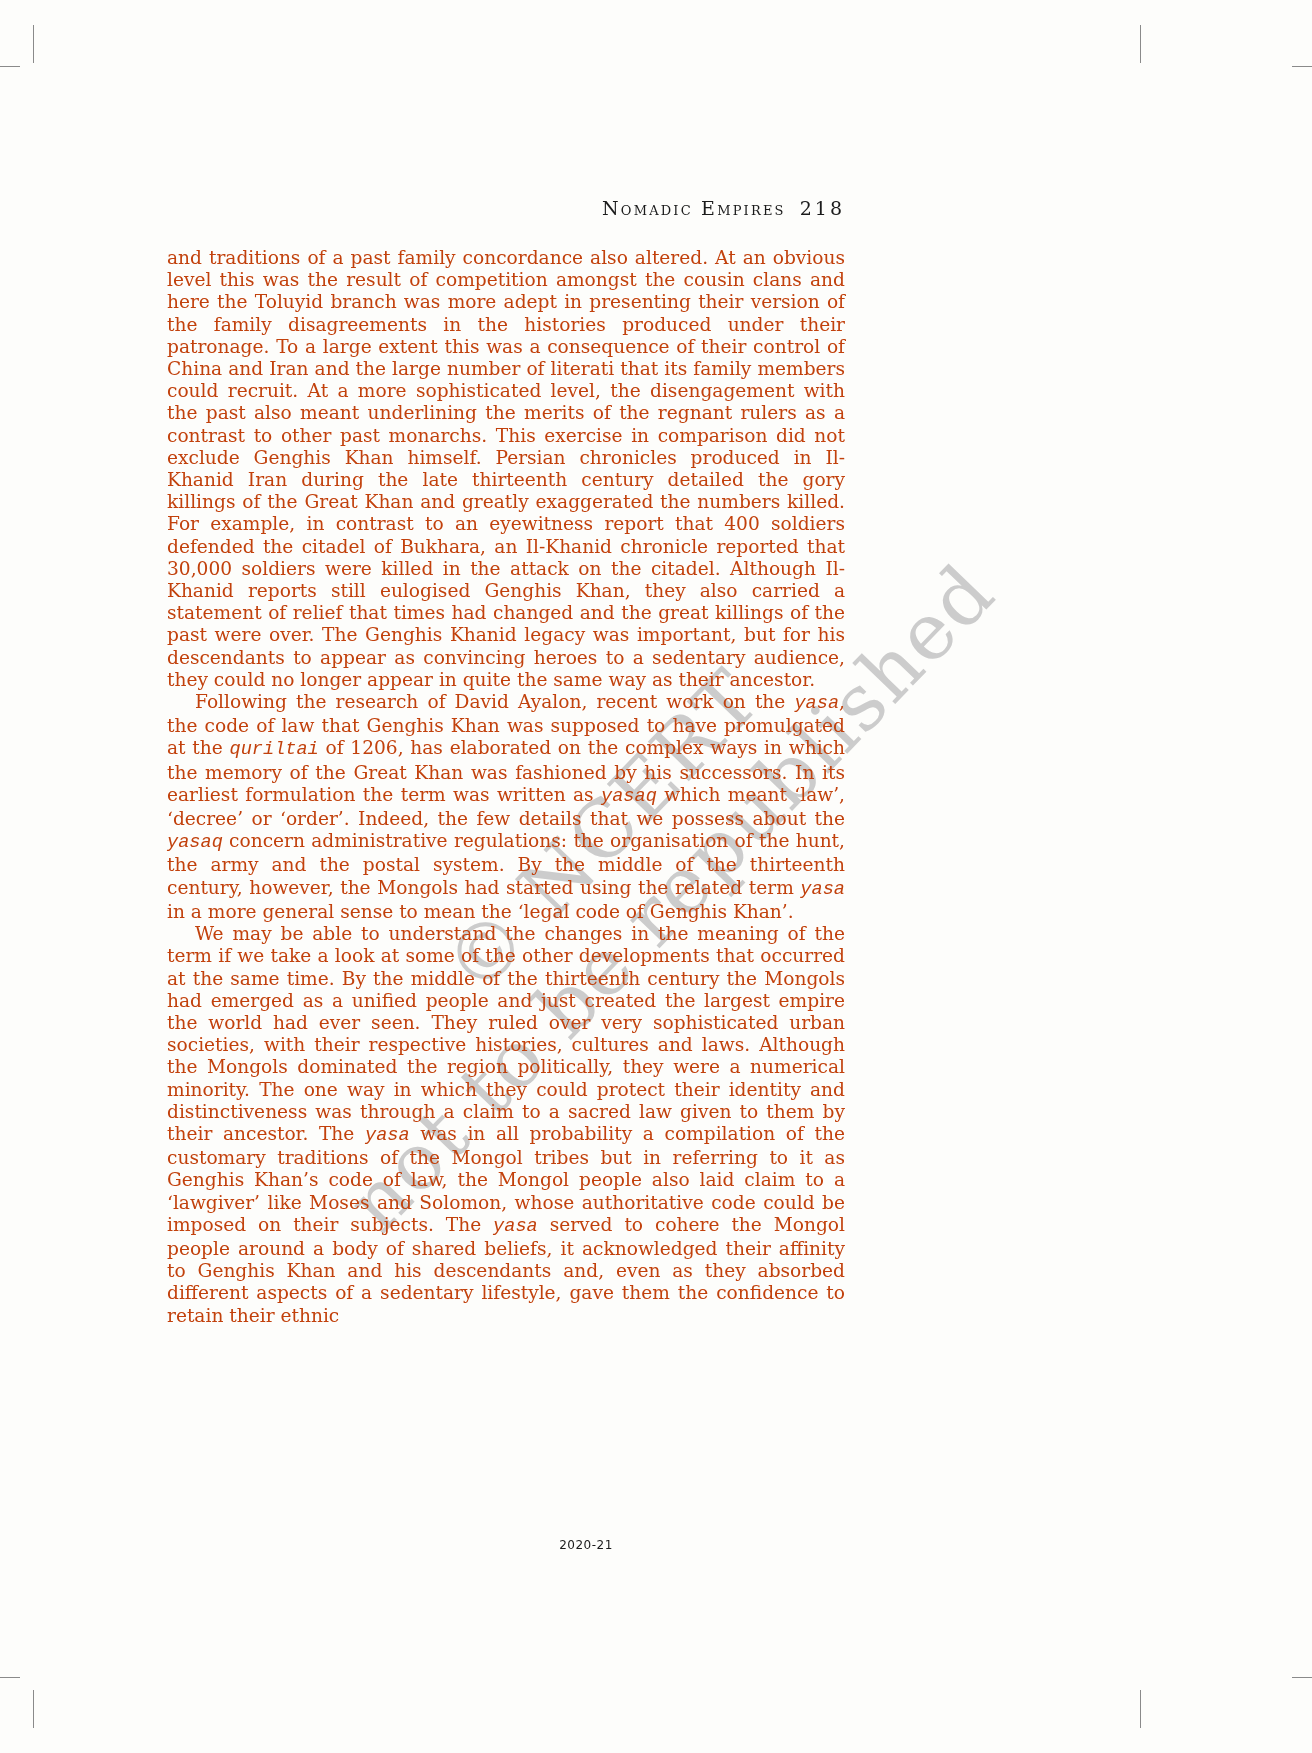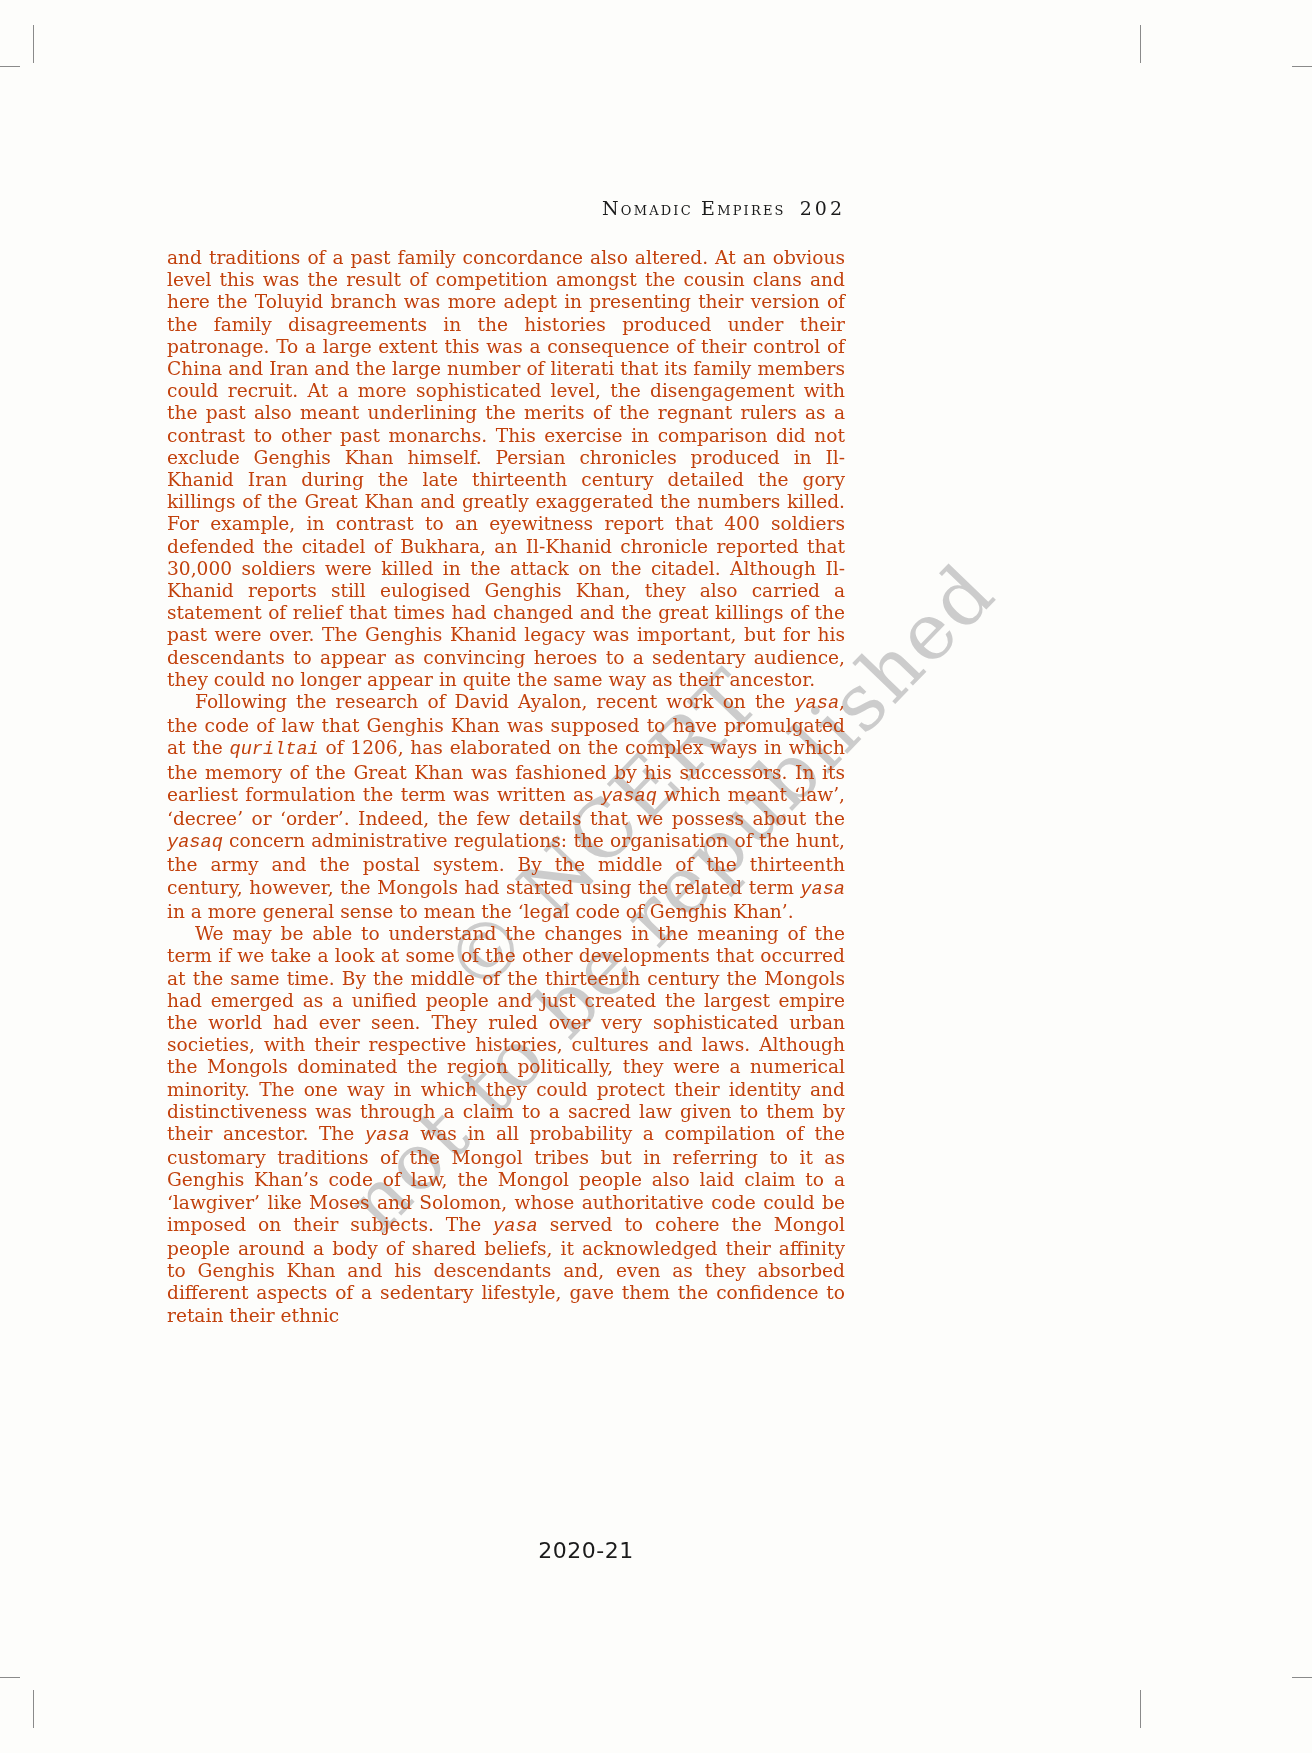--- a/index.html
+++ b/index.html
@@ -68,21 +68,21 @@
   .body-text p { margin: 0; }
   .body-text p.indent { text-indent: 28px; }
   .body-text em { font-style: italic; font-family: Liberation Mono, monospace; }
 
   
   .footer {
     position: absolute;
     left: 0; top: 1538px; width: 1172px;
     text-align: center;
     font-family: "DejaVu Sans", sans-serif;
-    font-size: 22px;
+    font-size: 12px;
     letter-spacing: 0.5px;
     color: #1b1b1b;
     z-index: 2;
   }
 </style>
 </head>
 <body>
 
 <div class="page" style="background: rgb(253, 253, 251);">
 
@@ -94,21 +94,21 @@
   <div class="crop h" style="left:0;      top:1677px;"></div>
   <div class="crop v" style="left:1140px; top:1690px;"></div>
   <div class="crop h" style="left:1292px; top:1677px;"></div>
 
   <div class="watermark" style="color: rgb(204, 204, 204);">
     <span class="wline">© NCERT</span>
     <span class="wline">not to be republished</span>
   </div>
 
   <div class="running-head">
-    <span class="sc">Nomadic Empires</span><span class="pgnum">202</span>
+    <span class="sc">Nomadic Empires</span><span class="pgnum">218</span>
   </div>
 
   <div class="body-text">
       <p><span>and traditions of a past family concordance also altered. At an obvious level this was the result of competition amongst the cousin clans and here the Toluyid branch was more adept in presenting their version of the family disagreements in the histories produced under their patronage. To a large extent this was a consequence of their control of China and Iran and the large number of literati that its family members could recruit. At a more sophisticated level, the disengagement with the past also meant underlining the merits of the regnant rulers as a contrast to other past monarchs. This exercise in comparison did not exclude Genghis Khan himself. Persian chronicles produced in Il-Khanid Iran during the late thirteenth century detailed the gory killings of the Great Khan and greatly exaggerated the numbers killed. For example, in contrast to an eyewitness report that 400 soldiers defended the citadel of Bukhara, an Il-Khanid chronicle reported that 30,000 soldiers were killed in the attack on the citadel. Although Il-Khanid reports still eulogised Genghis Khan, they also carried a statement of relief that times had changed and the great killings of the past were over. The Genghis Khanid legacy was important, but for his descendants to appear as convincing heroes to a sedentary audience, they could no longer appear in quite the same way as their ancestor.</span></p>
       <p class="indent"><span>Following the research of David Ayalon, recent work on the </span><em>yasa</em><span>, the code of law that Genghis Khan was supposed to have promulgated at the </span><em>quriltai</em><span> of 1206, has elaborated on the complex ways in which the memory of the Great Khan was fashioned by his successors. In its earliest formulation the term was written as </span><em>yasaq</em><span> which meant ‘law’, ‘decree’ or ‘order’. Indeed, the few details that we possess about the </span><em>yasaq</em><span> concern administrative regulations: the organisation of the hunt, the army and the postal system. By the middle of the thirteenth century, however, the Mongols had started using the related term </span><em>yasa</em><span> in a more general sense to mean the ‘legal code of Genghis Khan’.</span></p>
       <p class="indent"><span>We may be able to understand the changes in the meaning of the term if we take a look at some of the other developments that occurred at the same time. By the middle of the thirteenth century the Mongols had emerged as a unified people and just created the largest empire the world had ever seen. They ruled over very sophisticated urban societies, with their respective histories, cultures and laws. Although the Mongols dominated the region politically, they were a numerical minority. The one way in which they could protect their identity and distinctiveness was through a claim to a sacred law given to them by their ancestor. The </span><em>yasa</em><span> was in all probability a compilation of the customary traditions of the Mongol tribes but in referring to it as Genghis Khan’s code of law, the Mongol people also laid claim to a ‘lawgiver’ like Moses and Solomon, whose authoritative code could be imposed on their subjects. The </span><em>yasa</em><span> served to cohere the Mongol people around a body of shared beliefs, it acknowledged their affinity to Genghis Khan and his descendants and, even as they absorbed different aspects of a sedentary lifestyle, gave them the confidence to retain their ethnic</span></p>
     </div>
 
   <div class="footer">2020-21</div>
 

